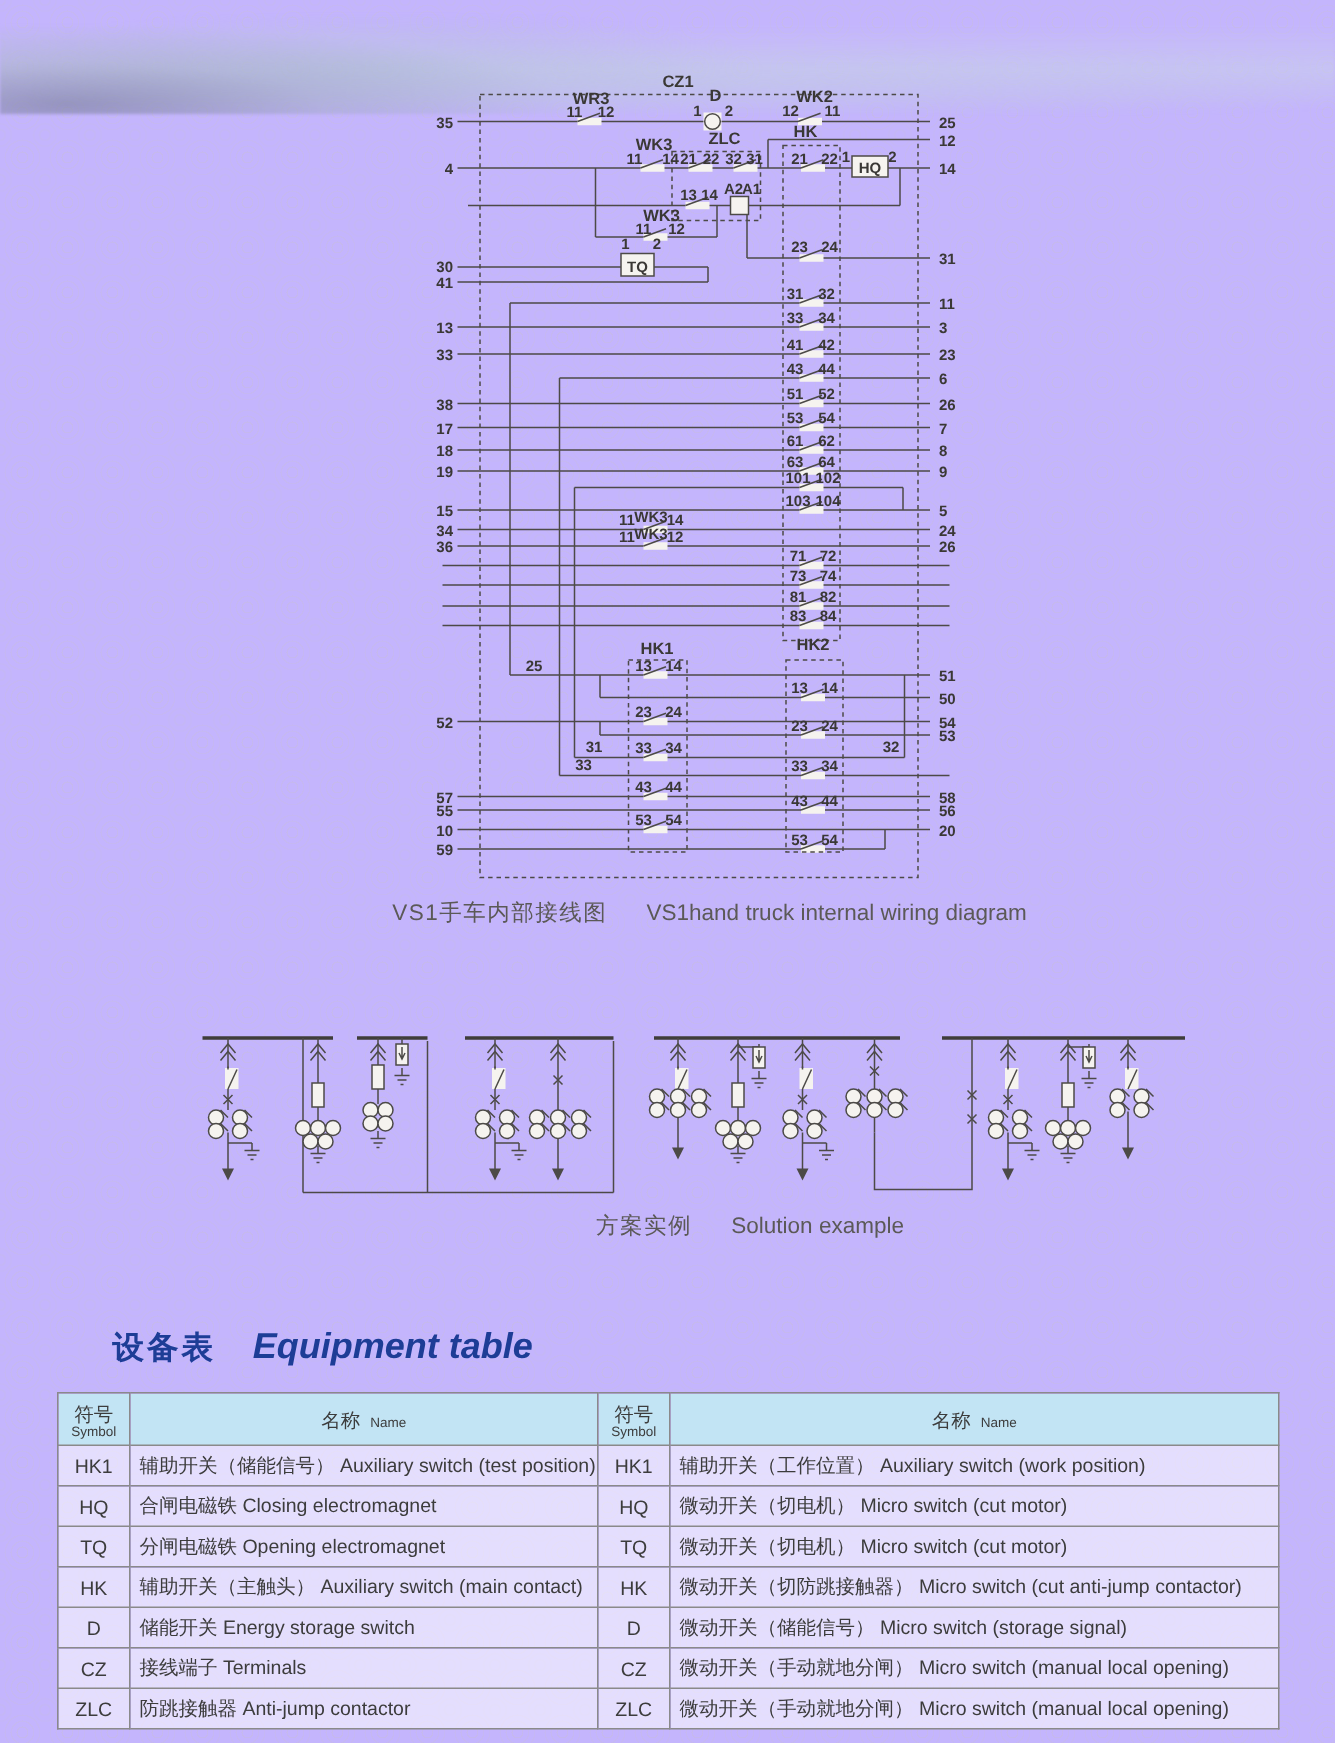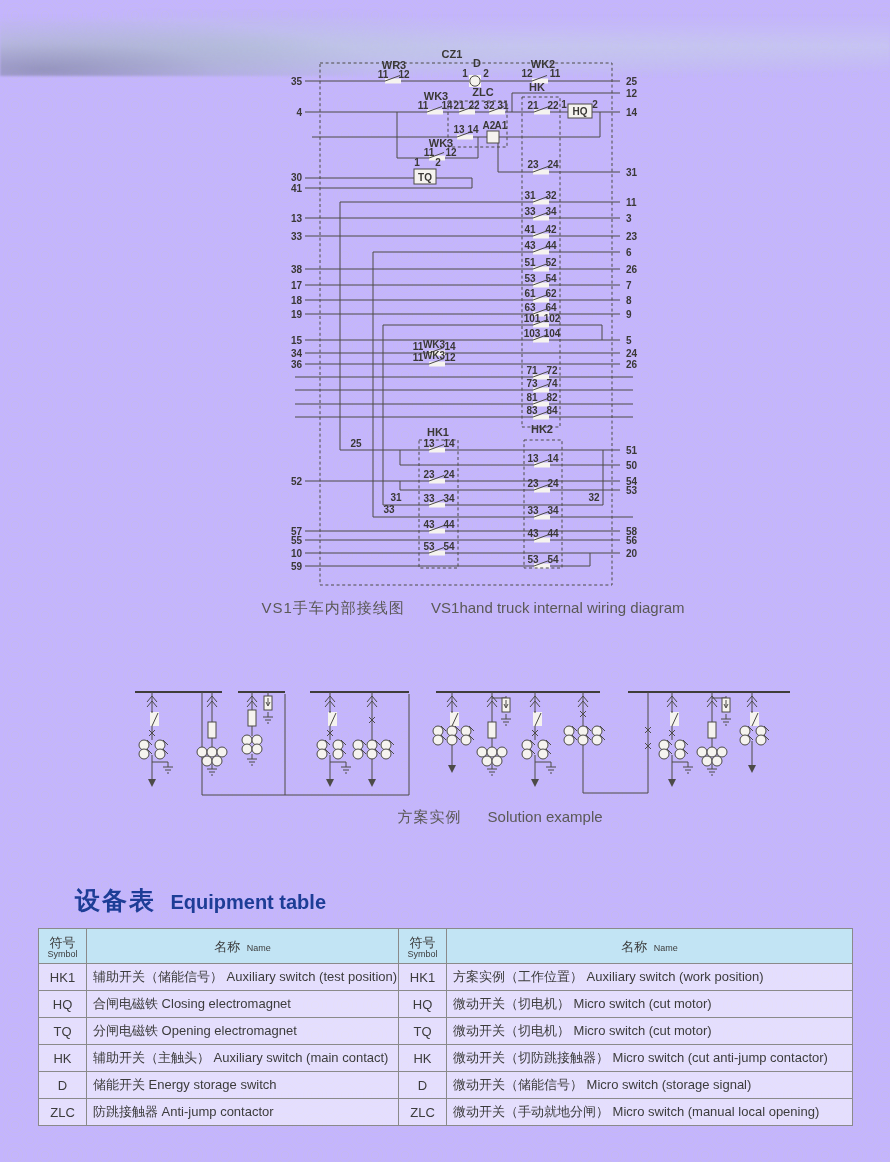--- a/index.html
+++ b/index.html
@@ -25,22 +25,22 @@
   svg .boxw{fill:#f5f3ef;stroke:#4c4a47;stroke-width:1;}
   svg .circ{fill:#f5f3ef;stroke:#4c4a47;stroke-width:1;}
   svg .fil{fill:#4c4a47;stroke:none;}
   #wiring-labels text{fill:#3a3835;font-family:"Liberation Sans","DejaVu Sans",sans-serif;font-weight:bold;}
   .caption{position:absolute;left:15px;width:100%;text-align:center;color:#5b5957;font-size:15px;}
   .caption .cn{letter-spacing:1px;}
   .caption .en{margin-left:22px;}
   .cap-wiring{top:599px;padding-left:26px;box-sizing:border-box;}
   .cap-solution{top:808px;padding-left:80px;box-sizing:border-box;}
   .eq-title{position:absolute;top:884px;left:75px;color:#1d3d96;font-weight:bold;}
-  .eq-title .cn{font-size:25px;letter-spacing:2px;margin-top:48px;}
-  .eq-title .en{font-size:20px;margin-left:10px;}
+  .eq-title .cn{font-size:21px;letter-spacing:2px;margin-top:48px;}
+  .eq-title .en{font-size:24px;margin-left:20px;font-style:italic;}
   table.eq{position:absolute;top:928px;left:38px;width:814px;border-collapse:collapse;
     font-size:13px;color:#3c3c3c;table-layout:fixed;}
   table.eq th,table.eq td{border:1px solid #8a8a8a;padding:0 6px;height:26px;
     background:rgba(255,255,255,.55);overflow:hidden;white-space:nowrap;}
   table.eq th{background:#c2e4f4;font-weight:normal;height:34px;text-align:center;}
   table.eq .sym{text-align:center;padding:0 2px;}
   table.eq th .big{font-size:13px;display:block;line-height:13px;margin-top:2px;}
   table.eq th .small{font-size:9px;display:block;line-height:10px;}
   table.eq th.namehead .big{display:inline;}
   table.eq th.namehead .small{display:inline;margin-left:3px;}
@@ -443,21 +443,21 @@
           <span class="big">名称</span>
           <span class="small">Name</span>
         </th>
       </tr>
     </thead>
     <tbody id="eq-body">
         <tr>
           <td class="sym">HK1</td>
           <td>辅助开关（储能信号） Auxiliary switch (test position)</td>
           <td class="sym">HK1</td>
-          <td>方案实例（工作位置） Auxiliary switch (work position)</td>
+          <td>辅助开关（工作位置） Auxiliary switch (work position)</td>
         </tr>
         <tr>
           <td class="sym">HQ</td>
           <td>合闸电磁铁 Closing electromagnet</td>
           <td class="sym">HQ</td>
           <td>微动开关（切电机） Micro switch (cut motor)</td>
         </tr>
         <tr>
           <td class="sym">TQ</td>
           <td>分闸电磁铁 Opening electromagnet</td>
@@ -470,20 +470,26 @@
           <td class="sym">HK</td>
           <td>微动开关（切防跳接触器） Micro switch (cut anti-jump contactor)</td>
         </tr>
         <tr>
           <td class="sym">D</td>
           <td>储能开关 Energy storage switch</td>
           <td class="sym">D</td>
           <td>微动开关（储能信号） Micro switch (storage signal)</td>
         </tr>
         <tr>
+          <td class="sym">CZ</td>
+          <td>接线端子 Terminals</td>
+          <td class="sym">CZ</td>
+          <td>微动开关（手动就地分闸） Micro switch (manual local opening)</td>
+        </tr>
+        <tr>
           <td class="sym">ZLC</td>
           <td>防跳接触器 Anti-jump contactor</td>
           <td class="sym">ZLC</td>
           <td>微动开关（手动就地分闸） Micro switch (manual local opening)</td>
         </tr>
       </tbody>
   </table>
 </div>
 
 </body></html>

